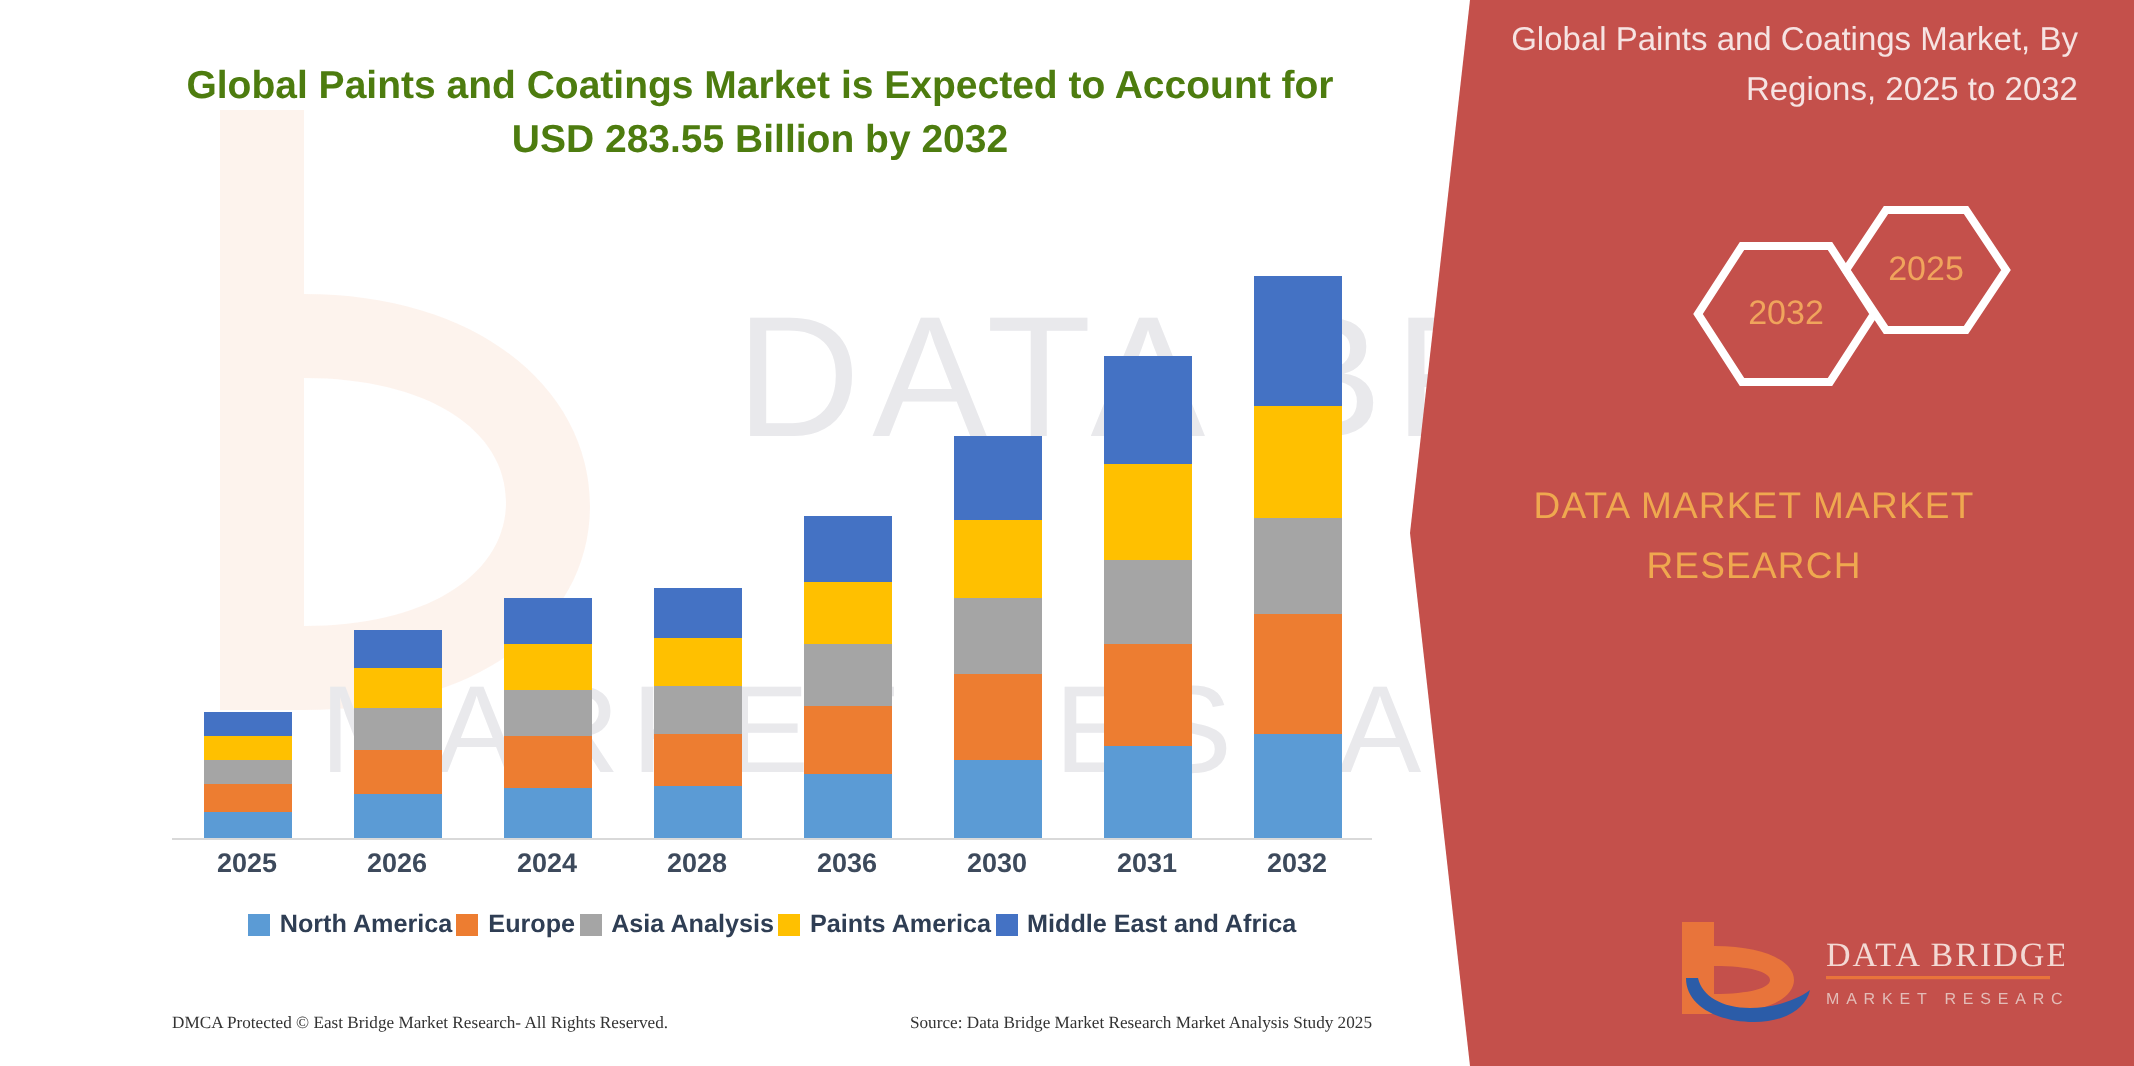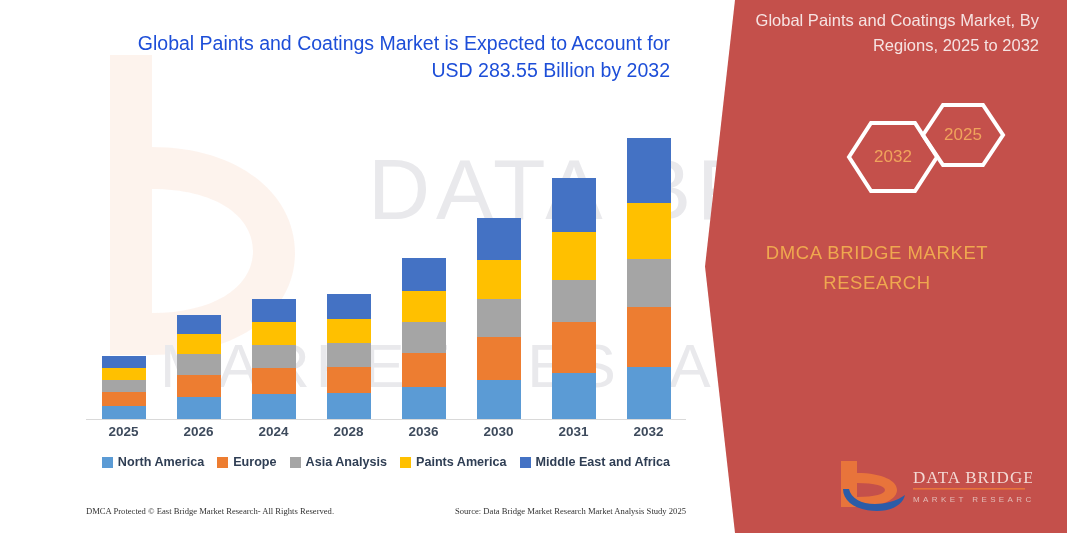--- a/index.html
+++ b/index.html
@@ -25,22 +25,22 @@
   .wm-line{
     position:absolute;color:#e9e9ec;font-weight:400;letter-spacing:6px;
     white-space:nowrap;user-select:none;
   }
   .wm-l1{left:368px;top:140px;font-size:86px;}
   .wm-l2{left:160px;top:330px;font-size:62px;}
 
   
   .title{
     position:absolute;left:90px;top:30px;width:580px;
-    text-align:right;color:#1d4ed8;font-size:19.5px;line-height:27px;
-    font-weight:400;
+    text-align:center;color:#4d7c0f;font-size:19.5px;line-height:27px;
+    font-weight:700;
   }
 
   .chart{
     position:absolute;left:86px;top:120px;width:600px;height:300px;
   }
   .axis-line{
     position:absolute;left:0;bottom:0;width:600px;height:1px;background:#d9d9d9;
   }
   .bars{
     position:absolute;left:0;bottom:1px;width:600px;height:295px;
@@ -53,21 +53,21 @@
   .xlabels{
     position:absolute;left:86px;top:424px;width:600px;height:22px;
     display:flex;justify-content:space-around;
   }
   .xlabel{
     width:70px;text-align:center;color:#3d4a5c;font-size:13.5px;font-weight:bold;
   }
 
   .legend{
     position:absolute;left:86px;top:455px;width:600px;
-    display:flex;justify-content:center;align-items:flex-start;gap:13px;
+    display:flex;justify-content:center;align-items:flex-start;gap:2px;
     flex-wrap:nowrap;
   }
   .legend-item{display:flex;align-items:center;gap:5px;white-space:nowrap;}
   .swatch{width:11px;height:11px;display:inline-block;}
   .legend-label{font-size:12.6px;color:#2f3e54;font-weight:bold;}
 
   .footer{
     position:absolute;left:86px;top:506px;width:600px;
     display:flex;justify-content:space-between;
     font-family:"Liberation Serif", serif;
@@ -243,21 +243,21 @@
   <div class="hexwrap">
     <svg width="200" height="120" viewBox="0 0 200 120" xmlns="http://www.w3.org/2000/svg">
       <polygon points="22,62 44,28 88,28 110,62 88,96 44,96" fill="none" stroke="#ffffff" stroke-width="4"></polygon>
       <polygon points="96,40 116,10 156,10 176,40 156,70 116,70" fill="none" stroke="#ffffff" stroke-width="4"></polygon>
     </svg>
     <div class="hexlabel" style="left:44px;top:52px;width:44px;text-align:center;">2032</div>
     <div class="hexlabel" style="left:114px;top:30px;width:44px;text-align:center;">2025</div>
   </div>
 
   <div class="brand">
-    <span>DMCA BRIDGE MARKET</span><br>
+    <span>DATA MARKET MARKET</span><br>
     <span>RESEARCH</span>
   </div>
 
   <div class="logo">
     <svg width="195" height="52" viewBox="0 0 195 52" xmlns="http://www.w3.org/2000/svg">
       <g>
         <path d="M4 2 H20 V48 H4 Z" fill="#E8743B"></path>
         <path d="M20 14 C46 14 60 22 60 31 C60 40 46 48 20 48 V38 C38 38 48 35 48 31 C48 27 38 24 20 24 Z" fill="#E8743B"></path>
         <path d="M6 30 C6 44 22 52 40 52 C56 52 66 45 68 36 C60 42 48 45 38 45 C24 45 14 39 12 30 Z" fill="#2B5CA8"></path>
       </g>

